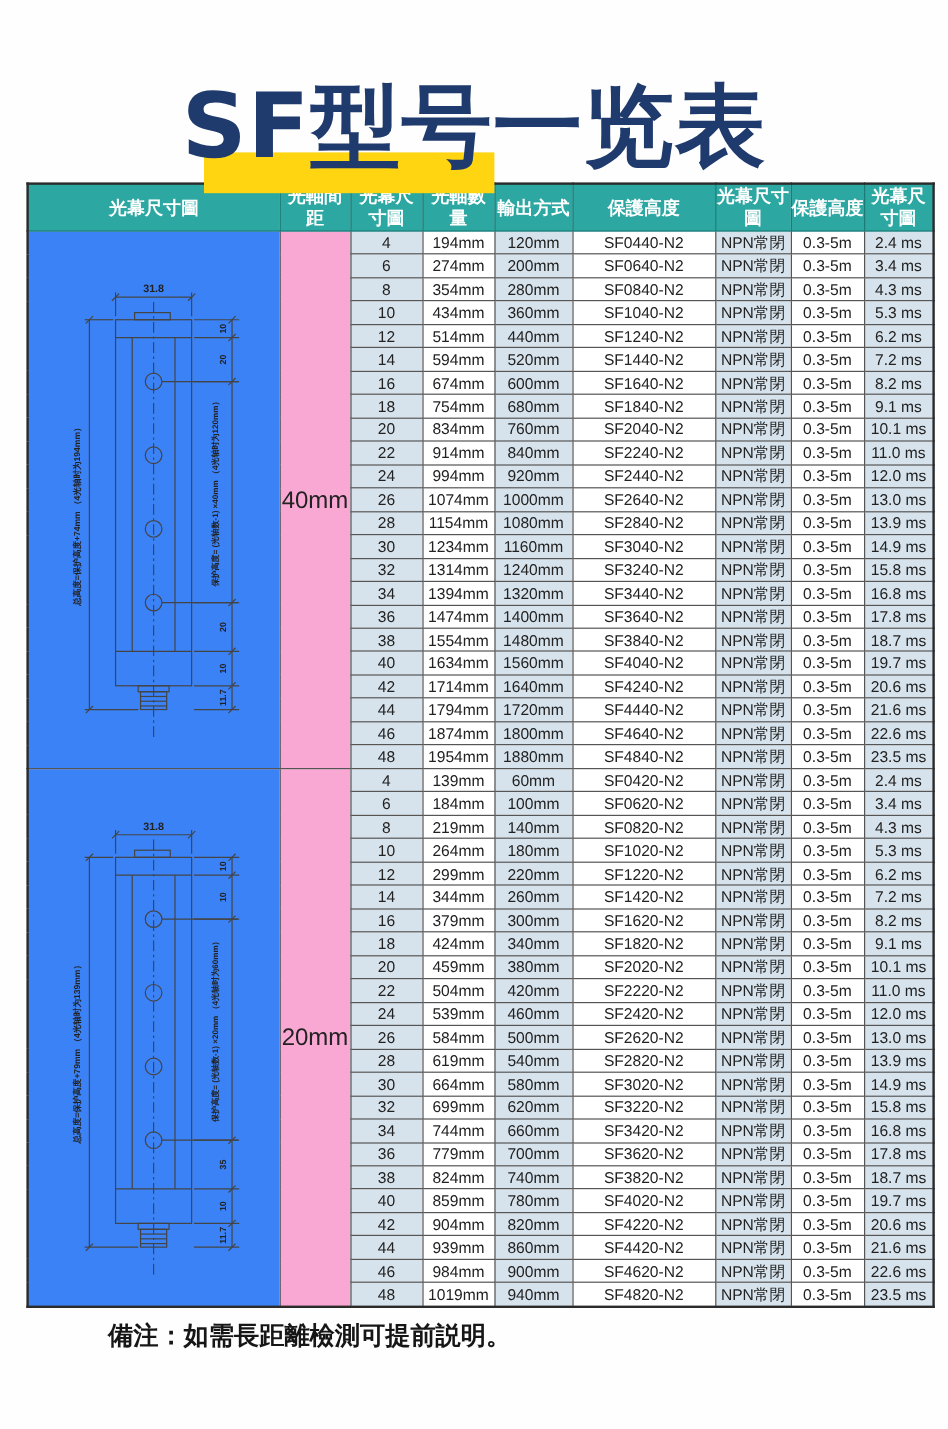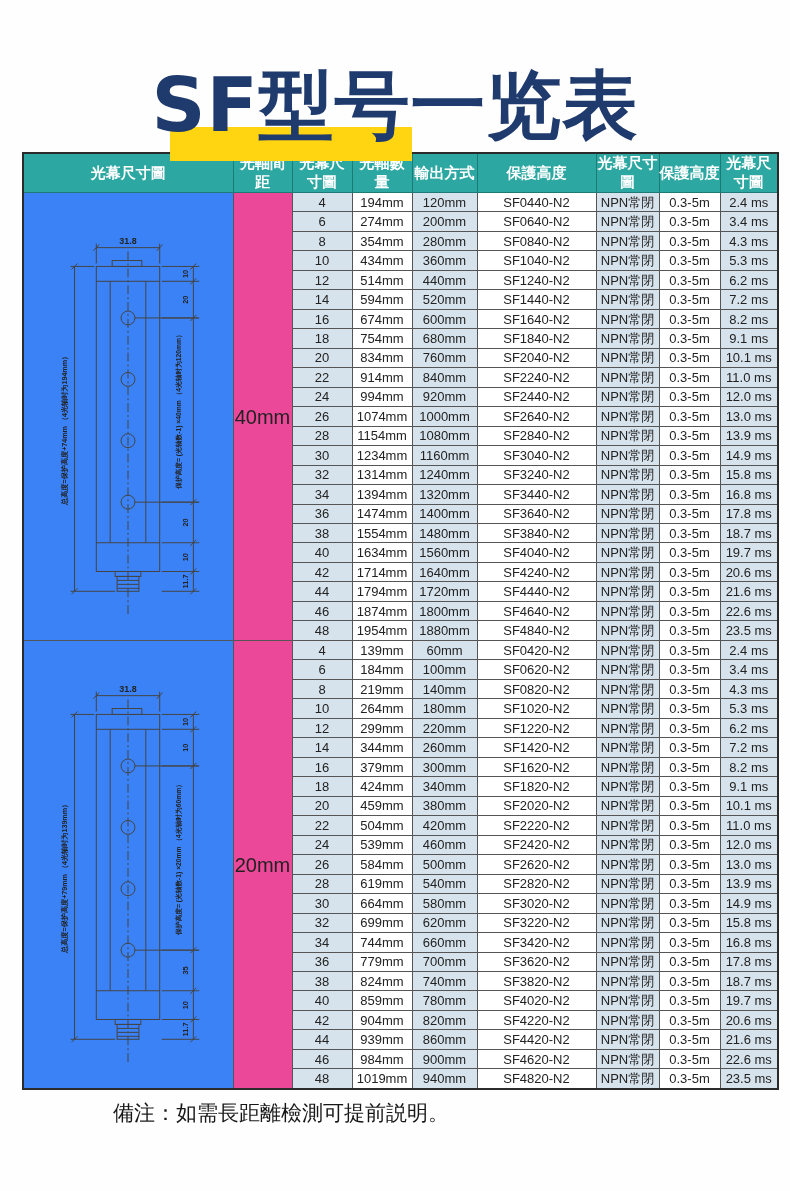--- a/index.html
+++ b/index.html
@@ -11,22 +11,22 @@
     font-family:"DejaVu Sans","Liberation Sans",sans-serif;}
   table.models{border-collapse:collapse;table-layout:fixed;margin-left:22px;width:755px;
     border:2px solid #2b2b2b;padding-left:24px;}
   thead th{background:#2ca7a2;color:#fff;font-size:15px;font-weight:bold;height:33px;
     border:1px solid #1d7b77;padding:0;text-align:center;}
   tbody td{border:1px solid #555;height:18.4px;padding:0;text-align:center;
     font-size:13px;color:#222;line-height:1;white-space:nowrap;}
   td.c-light{background:#d7e3ec;}
   td.c-white{background:#ffffff;}
   td.diagram-cell{background:#3b82f6;vertical-align:middle;padding:0;}
-  td.spacing-cell{background:#ec4899;font-size:20px;color:#222;}
-  .note{margin:9px 0 0 113px;font-size:21px;font-weight:normal;color:#161616;}
+  td.spacing-cell{background:#f9a8d4;font-size:20px;color:#222;}
+  .note{margin:9px 0 0 90px;font-size:21px;font-weight:bold;color:#161616;}
   svg text{fill:#222;font-family:"Liberation Sans",sans-serif;}
 </style>
 </head>
 <body>
 
 <div class="title-wrap">
   <div class="title-highlight"></div>
   <h1 class="page-title">SF型号一览表</h1>
 </div>
 

